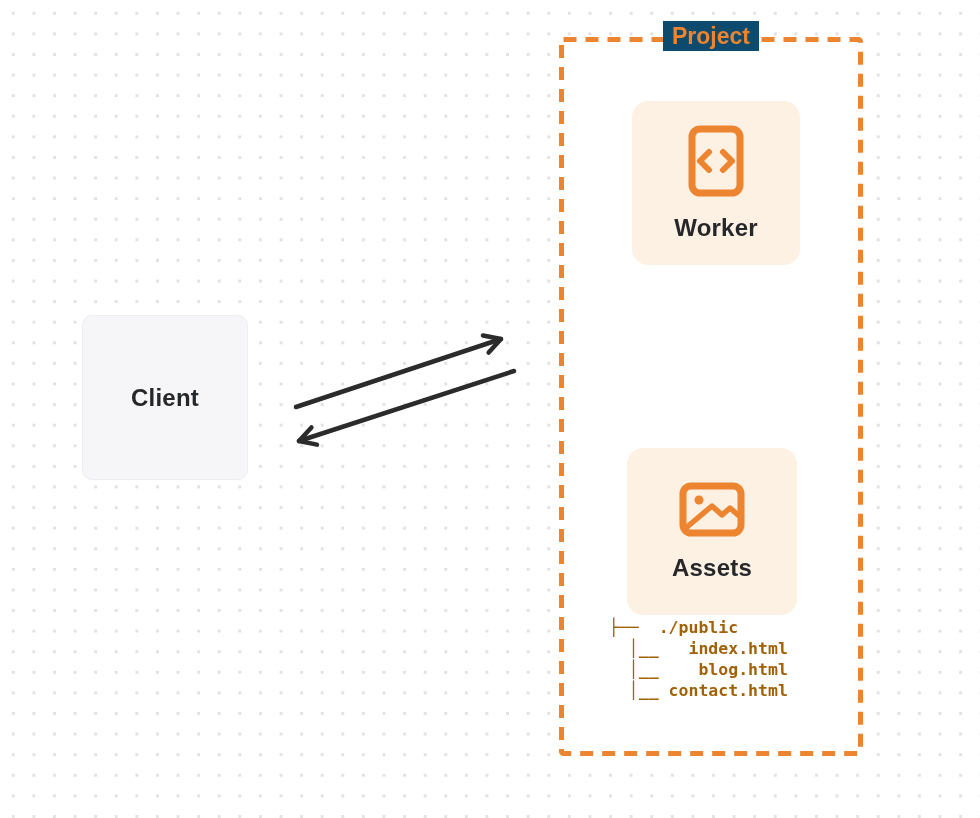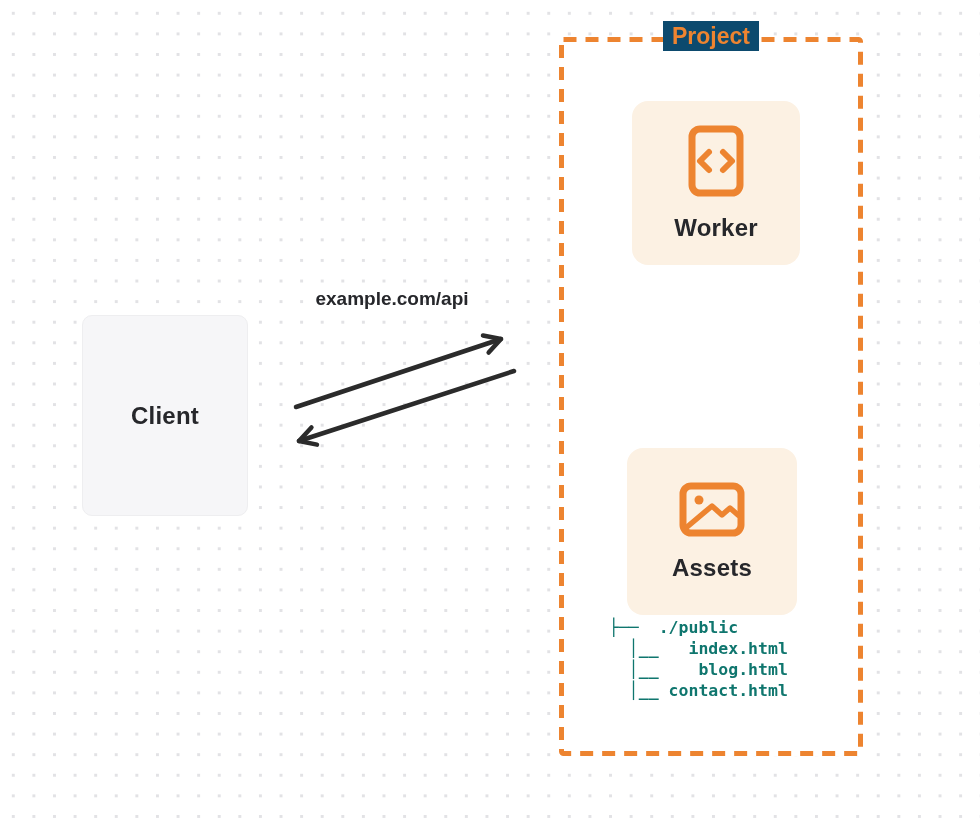--- a/index.html
+++ b/index.html
@@ -12,21 +12,21 @@
     background-image: radial-gradient(circle, #e2e2e5 1.5px, transparent 1.6px);
     background-size: 20.6px 20.6px;
     background-position: 3px 3px;
     font-family: "Liberation Sans", sans-serif;
   }
 
   
   .client-box {
     position: absolute;
     left: 82px; top: 315px;
-    width: 166px; height: 201px;
+    width: 166px; height: 165px;
     background: #f6f6f8;
     border: 1px solid #eeeef0;
     border-radius: 10px;
     display: flex; align-items: center; justify-content: center;
     box-sizing: border-box;
   }
   .node-title {
     font-size: 24px;
     font-weight: 700;
     color: #26272b;
@@ -92,21 +92,21 @@
 
   
   .tree {
     position: absolute;
     left: 50px; top: 580px;
     margin: 0;
     font-family: "DejaVu Sans Mono", monospace;
     font-size: 16.5px;
     line-height: 21px;
     font-weight: 700;
-    color: #0f766e;
+    color: #a16207;
   }
 </style>
 </head>
 <body>
 
 <div class="stage">
 
   <div class="client-box">
     <span class="node-title">Client</span>
   </div>
@@ -114,21 +114,20 @@
   <svg class="arrows" viewBox="0 0 980 818" xmlns="http://www.w3.org/2000/svg">
     <defs>
       <marker id="arrowhead" viewBox="0 0 26 26" markerWidth="26" markerHeight="26" refX="21" refY="13" orient="auto" markerUnits="userSpaceOnUse">
         <path d="M5,4 L21,13 L5,22" fill="none" stroke="#2b2b2b" stroke-width="4.5" stroke-linecap="round" stroke-linejoin="round"></path>
       </marker>
     </defs>
     <line x1="296" y1="407" x2="501" y2="339" stroke="#2b2b2b" stroke-width="4.5" stroke-linecap="round" marker-end="url(#arrowhead)"></line>
     <line x1="514" y1="371" x2="299" y2="441" stroke="#2b2b2b" stroke-width="4.5" stroke-linecap="round" marker-end="url(#arrowhead)"></line>
   </svg>
 
-  <div class="request-label">example.com/api</div>
 
   <div class="project">
     <svg class="project-border" viewBox="0 0 304 719" xmlns="http://www.w3.org/2000/svg">
       <rect x="2.5" y="2.5" width="299" height="714" rx="2" fill="none" stroke="#ed8430" stroke-width="5" stroke-dasharray="13 9"></rect>
     </svg>
 
     <div class="project-label">Project</div>
 
     <div class="node node-assets">
       <svg width="66" height="55" viewBox="0 0 66 55" xmlns="http://www.w3.org/2000/svg">

